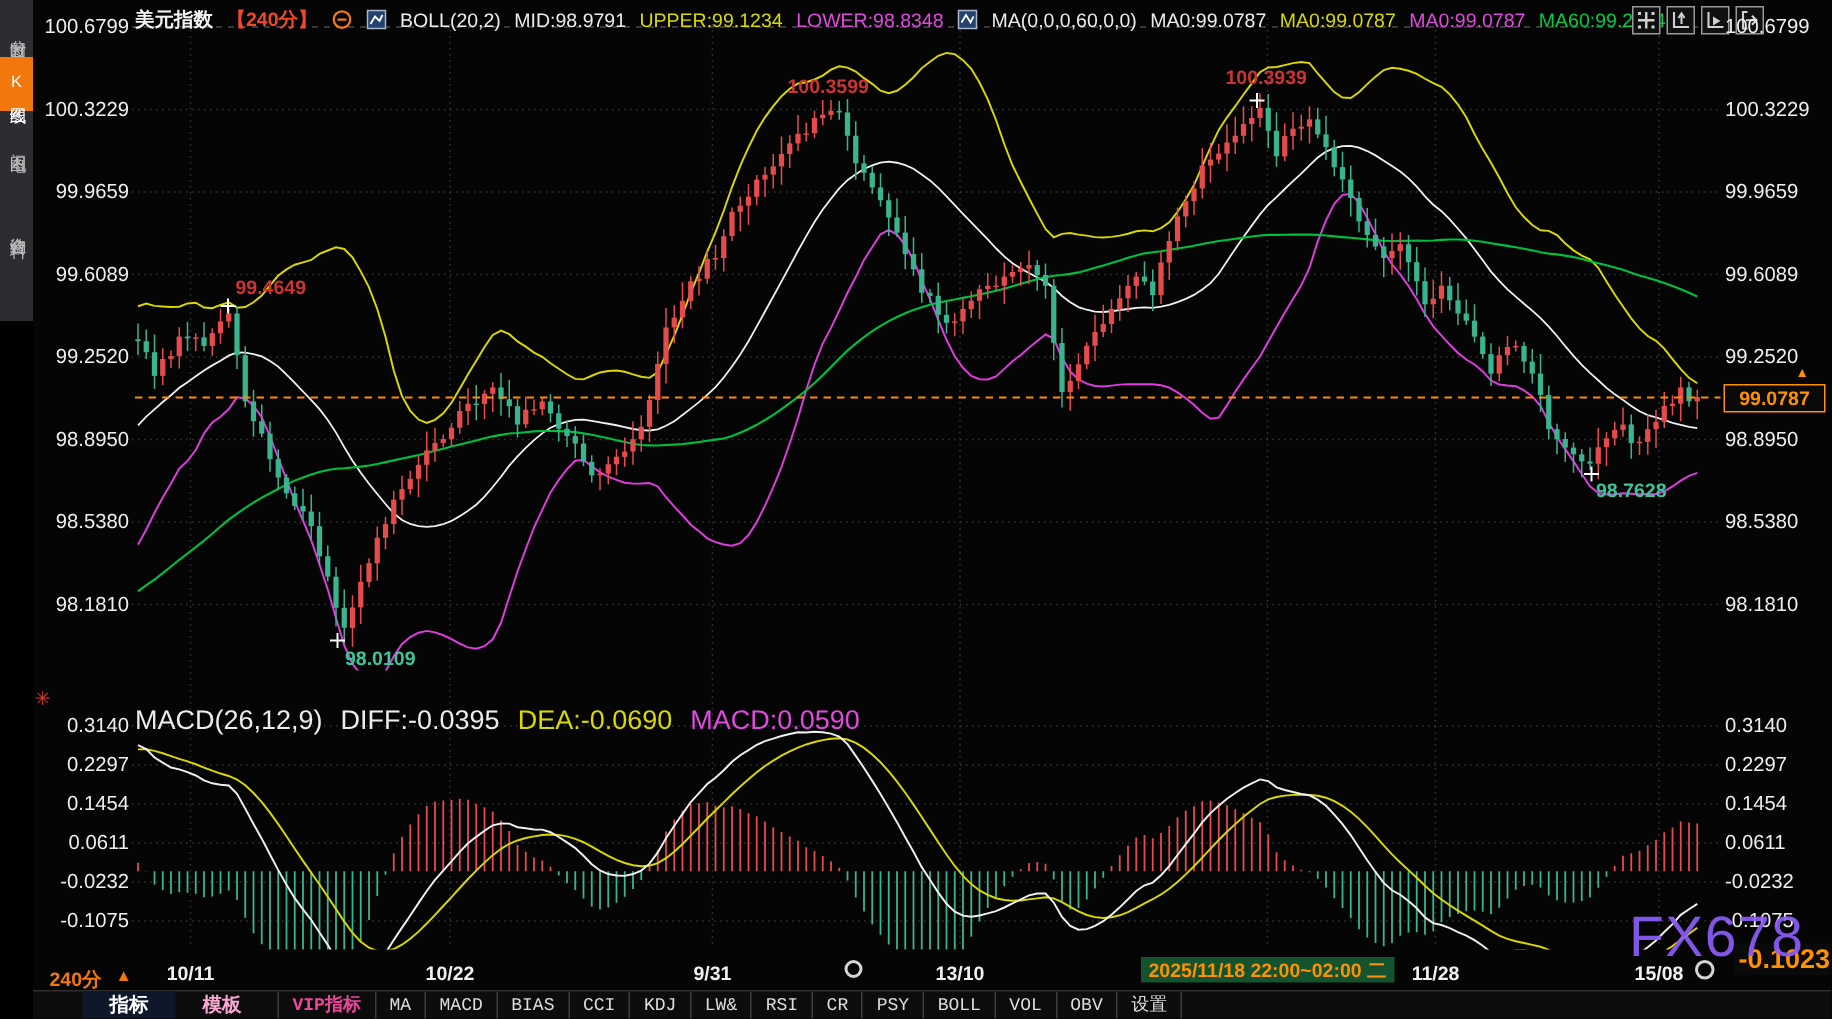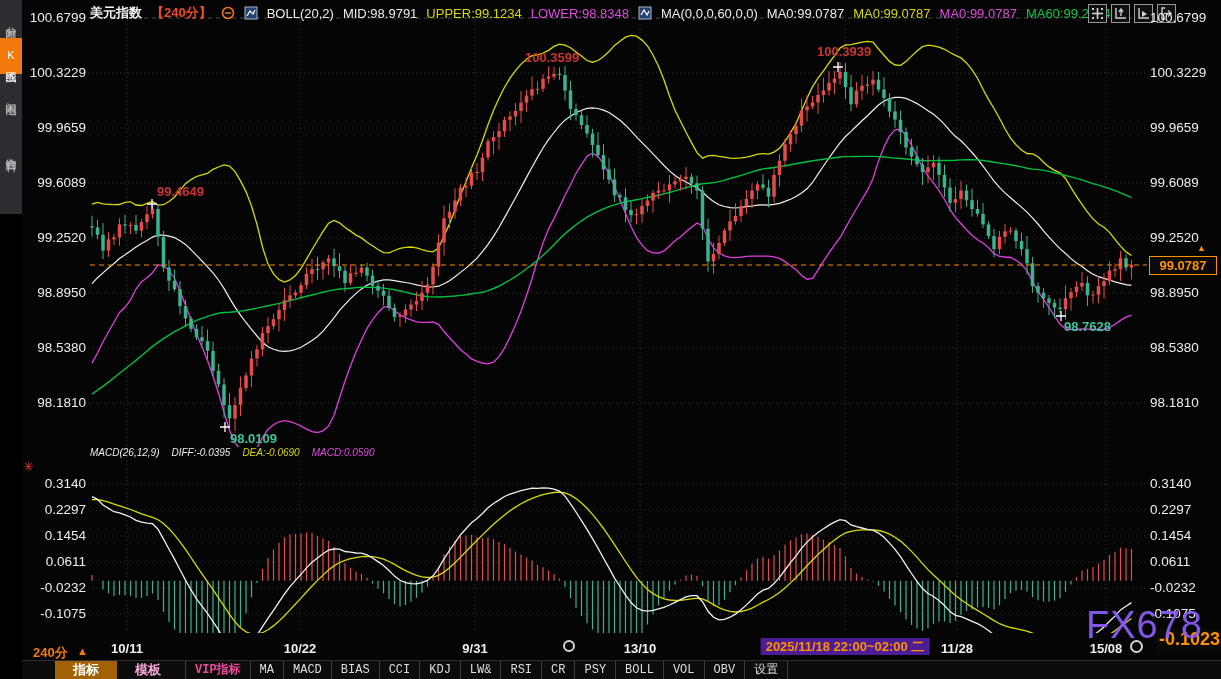--- a/index.html
+++ b/index.html
@@ -18,42 +18,42 @@
   .hr{color:#f04828;font-weight:bold;}
   #title{color:#f2f2f2;font-weight:bold;}
   .chip{width:14px;height:14px;display:inline-block;}
   
   #top-icons{left:1088px;top:4px;display:flex;gap:4px;}
   .ticon{width:17px;height:17px;border:1px solid #989898;display:flex;align-items:center;justify-content:center;cursor:pointer;background:#101010;}
   
   .axlab{position:absolute;font-size:13.5px;color:#eee;}
   #left-axis .axlab{width:62px;text-align:right;}
   
-  #macd-header{left:90px;top:447px;display:flex;gap:12px;font-size:10px;white-space:nowrap;font-style:italic;}
+  #macd-header{left:90px;top:470px;display:flex;gap:12px;font-size:18px;white-space:nowrap;}
   #starburst{left:23px;top:459px;color:#e03333;font-size:13px;font-family:"DejaVu Sans",sans-serif;}
   
   #price-box{left:1149px;top:256px;width:66px;height:17px;border:1px solid #ff9000;background:#0a0a0a;
              color:#ff9000;font-weight:bold;font-size:13px;text-align:center;line-height:17px;}
   #price-arrow{left:1197px;top:243px;color:#ff9000;font-size:9px;}
   
   .xtick{position:absolute;top:641px;transform:translateX(-50%);font-size:13px;font-weight:bold;color:#f0f0f0;}
   #period-label{left:33px;top:644px;color:#f2780c;font-weight:bold;font-size:13px;cursor:pointer;}
   #period-arrow{left:77px;top:645px;color:#f2780c;font-size:11px;}
-  #xhighlight{top:638px;transform:translateX(-50%);background:#4c1d95;color:#ff9000;font-weight:bold;
+  #xhighlight{top:638px;transform:translateX(-50%);background:#14532d;color:#ff9000;font-weight:bold;
               font-size:13px;padding:0 5px;line-height:17px;}
   #xright-value{left:1156px;top:629px;background:#0a0a0a;color:#ff9000;font-weight:bold;font-size:18px;padding:0 3px;}
   .ring{position:absolute;border:2px solid #d5d5d5;border-radius:50%;}
   #ring1{left:563px;top:640px;width:8px;height:8px;}
   #ring2{left:1130px;top:640px;width:9px;height:9px;}
   
   #toolbar{left:22px;top:660px;width:1199px;height:19px;background:#0c0c0c;border-top:1px solid #2f2f2f;
            display:flex;align-items:stretch;}
   #toolbar-inner{display:flex;margin-left:33px;}
   .tbtab{width:62px;text-align:center;font-size:13px;font-weight:bold;color:#f9a8d4;line-height:18px;cursor:pointer;}
-  .tbtab.active{background:#a16207;color:#fff;}
+  .tbtab.active{background:#0f172a;color:#fff;}
   .tbitem{font-family:"Liberation Mono",monospace;font-size:12px;color:#dedede;line-height:18px;
           padding:0 9px;border-right:1px solid #3d3d3d;cursor:pointer;white-space:nowrap;}
   .tbitem:first-of-type{border-left:1px solid #3d3d3d;}
   .tbitem.vip{color:#ec4899;font-weight:bold;}
   
   #watermark{left:1086px;top:604px;font-size:38px;letter-spacing:1px;color:#8b5cf6;opacity:.93;z-index:50;}
 </style>
 </head>
 <body>
 

